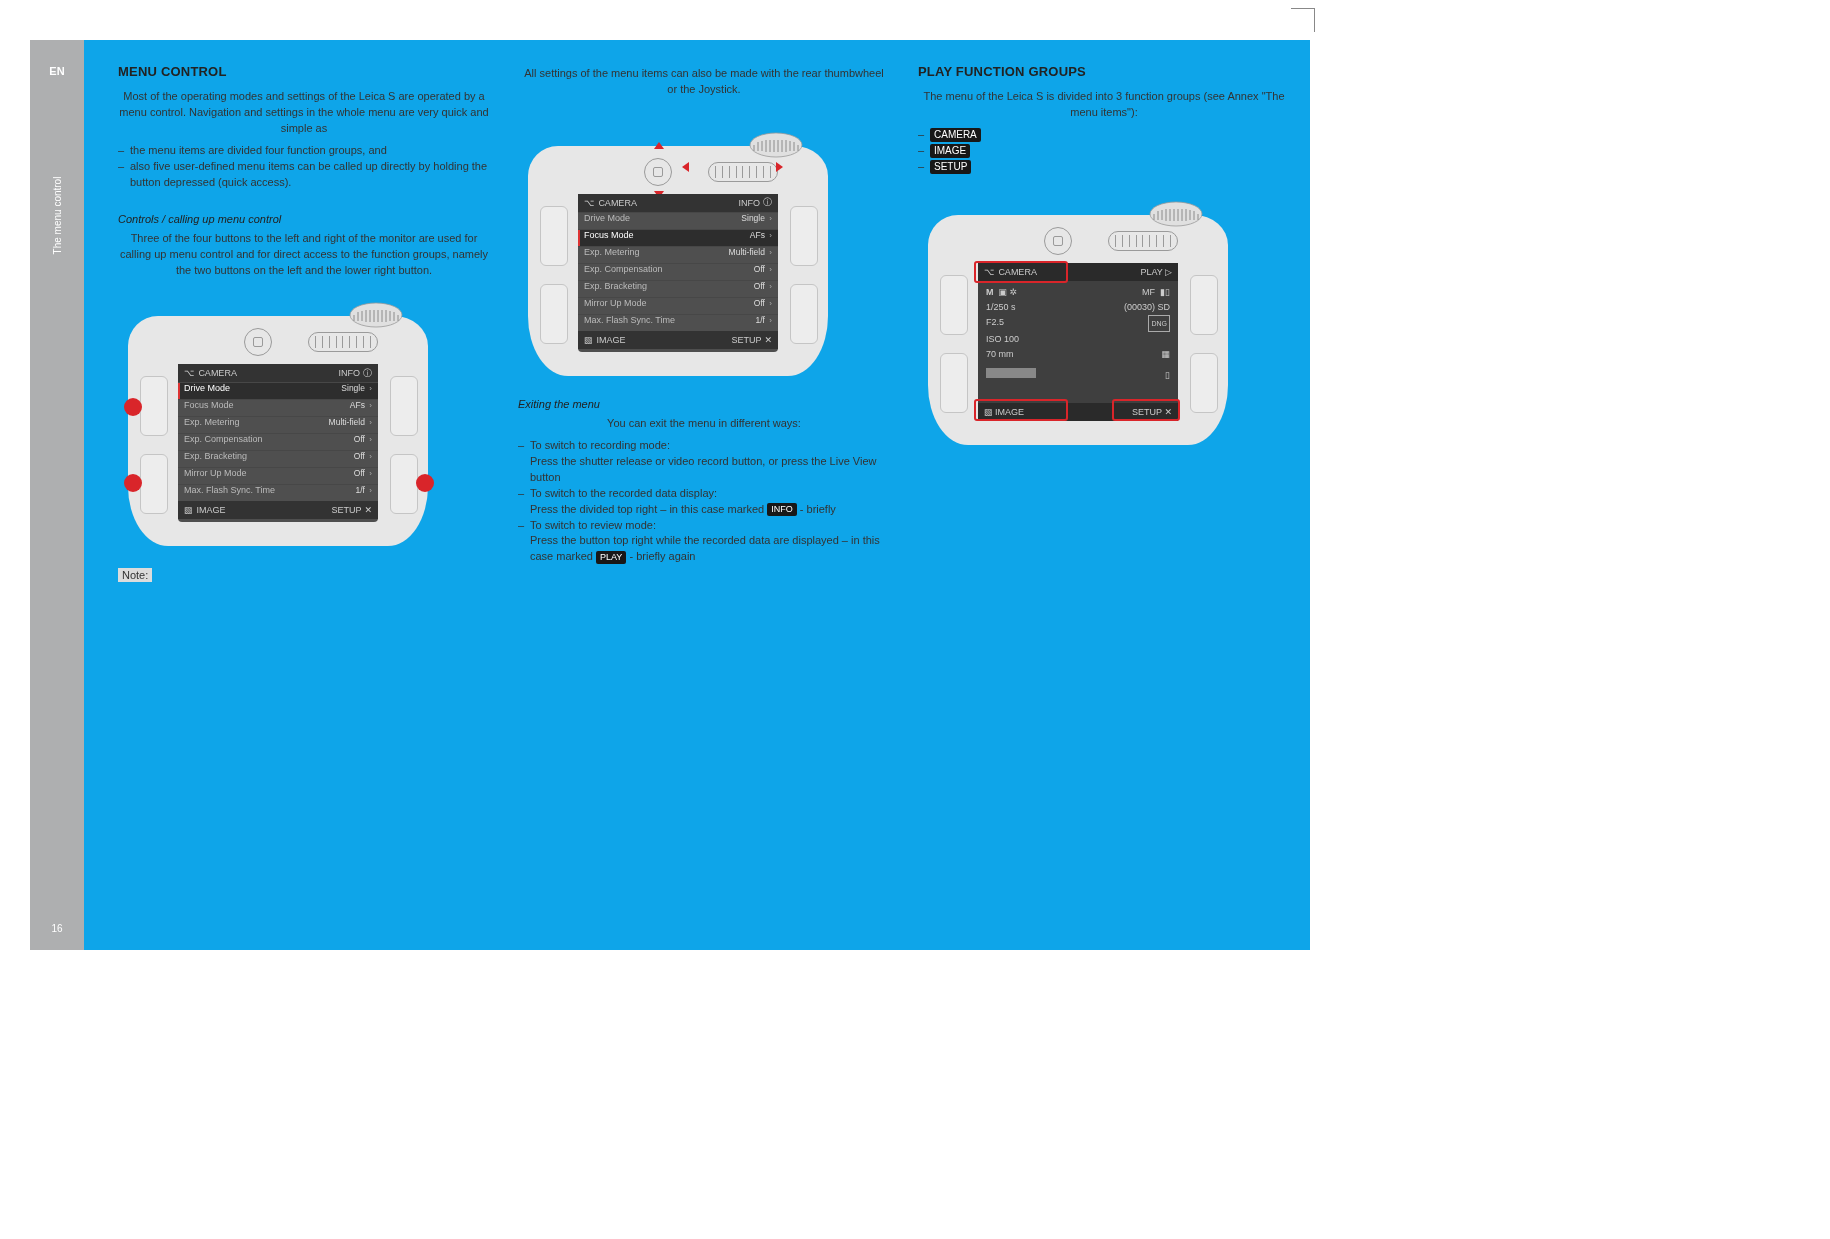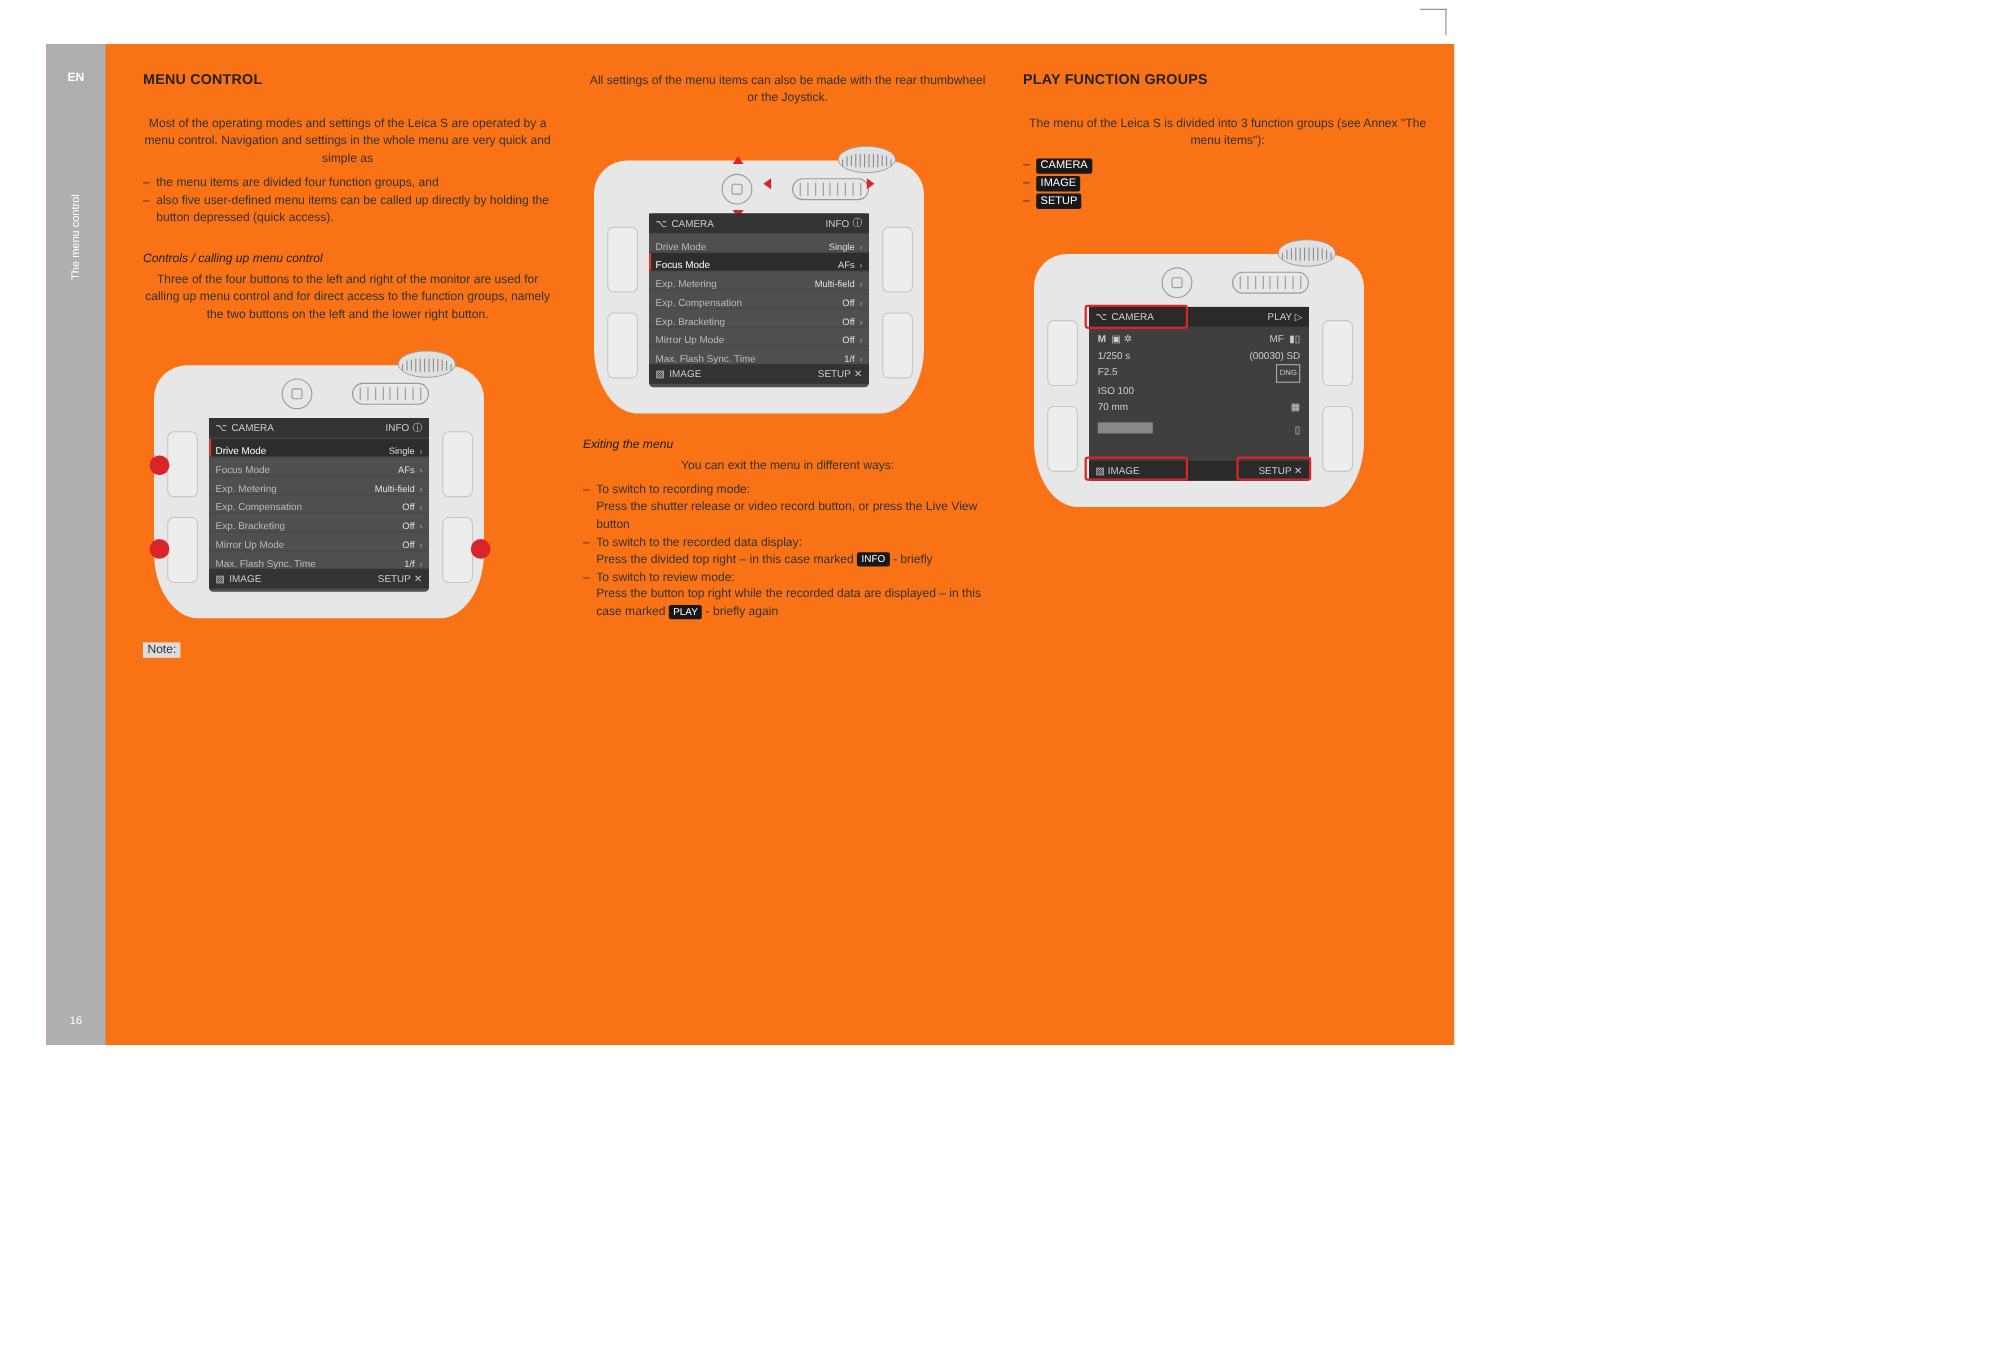--- a/index.html
+++ b/index.html
@@ -1,25 +1,25 @@
 <!DOCTYPE html>
 <html><head>
 <meta charset="utf-8">
 <style>
   * { margin: 0; padding: 0; box-sizing: border-box; }
   body { background: #fff; font-family: Arial, Helvetica, sans-serif; font-size: 12px; color: #333; width: 1830px; height: 1239px; position: relative; }
   .crop-marks { position: absolute; top: 8px; right: 515px; width: 24px; height: 24px; border-top: 1px solid #888; border-right: 1px solid #888; }
-  .page { position: absolute; left: 42px; top: 40px; width: 1280px; height: 910px; background: #f97316; }
+  .page { position: absolute; left: 30px; top: 40px; width: 1280px; height: 910px; background: #0ea5e9; }
   .sidebar { position: absolute; left: 0; top: 0; width: 54px; height: 910px; background: #aeafb0; }
   .sidebar-en { position: absolute; top: 25px; left: 50%; transform: translateX(-50%); color: #fff; font-weight: bold; font-size: 11px; }
   .sidebar-label { position: absolute; top: 170px; left: 50%; transform: translateX(-50%) rotate(-90deg); transform-origin: center; color: #fff; font-size: 10px; white-space: nowrap; }
   .sidebar-pagenum { position: absolute; bottom: 16px; left: 50%; transform: translateX(-50%); color: #fff; font-size: 10px; }
   .content { position: absolute; left: 88px; top: 24px; right: 20px; bottom: 20px; display: flex; gap: 28px; }
   .col { flex: 1; }
-  h1.section { font-size: 13px; font-weight: bold; color: #222; margin-bottom: 26px; letter-spacing: 0.2px; }
+  h1.section { font-size: 13px; font-weight: bold; color: #222; margin-bottom: 10px; letter-spacing: 0.2px; }
   .body-text { font-size: 11px; line-height: 1.45; color: #333; margin-bottom: 6px; text-align: center; }
   .sub-hd { font-size: 11px; font-style: italic; font-weight: normal; color: #222; margin-top: 22px; margin-bottom: 6px; }
   ul.dash { list-style: none; margin-bottom: 6px; }
   ul.dash li { font-size: 11px; line-height: 1.45; padding-left: 12px; position: relative; }
   ul.dash li::before { content: "–"; position: absolute; left: 0; }
   .note-label { background: #dcdcdc; font-size: 11px; padding: 1px 4px; display: inline-block; margin-top: 22px; }
   .group-pill { background: #181818; color: #fff; font-size: 10px; padding: 0 4px; border-radius: 2px; display: inline-block; line-height: 14px; }
   .inline-pill { background: #181818; color: #fff; font-size: 9px; padding: 0 4px; border-radius: 2px; display: inline-block; line-height: 13px; vertical-align: middle; }
 
   
@@ -31,21 +31,21 @@
   .lv-btn { position: absolute; left: 126px; top: 42px; width: 28px; height: 28px; border: 1.5px solid #9a9a9a; border-radius: 50%; display: flex; align-items: center; justify-content: center; }
   .lv-inner { width: 10px; height: 10px; border: 1.2px solid #9a9a9a; border-radius: 2px; }
   .thumbwheel { position: absolute; left: 190px; top: 46px; width: 70px; height: 20px; border: 1.5px solid #9a9a9a; border-radius: 10px; display: flex; align-items: center; justify-content: space-evenly; }
   .thumbwheel span { width: 1px; height: 12px; background: #9a9a9a; }
   .monitor-frame { position: absolute; left: 60px; top: 78px; width: 200px; height: 158px; background: #4f4f4f; border-radius: 4px; }
   .mon-header, .mon-footer { height: 18px; background: #333; color: #ccc; font-size: 9px; display: flex; align-items: center; justify-content: space-between; padding: 0 6px; }
   .mon-header .left, .mon-footer .left { display: flex; align-items: center; gap: 4px; }
   .mon-header .right, .mon-footer .right { display: flex; align-items: center; gap: 3px; }
   .cam-icon, .img-icon, .info-icon, .setup-icon { font-size: 9px; }
   .mon-rows { }
-  .mon-row { height: 17px; display: flex; align-items: flex-end; justify-content: space-between; padding: 0 6px; font-size: 9px; color: #bbb; border-top: 1px solid #474747; }
+  .mon-row { height: 17px; display: flex; align-items: flex-start; justify-content: space-between; padding: 0 6px; font-size: 9px; color: #bbb; border-top: 1px solid #474747; }
   .mon-row.selected { background: #2d2d2d; color: #fff; position: relative; }
   .mon-row.selected::before { content: ""; position: absolute; left: 0; top: 0; bottom: 0; width: 2px; background: #d33; }
   .mon-row .v { color: #ddd; font-size: 8.5px; }
   .mon-row .chev { font-size: 8px; margin-left: 2px; color: #aaa; }
   .soft-btn-slot { position: absolute; width: 28px; height: 60px; border: 1.5px solid #c5c5c5; border-radius: 6px; background: #ededed; }
   .soft-btn-slot.l1 { left: 22px; top: 90px; }
   .soft-btn-slot.l2 { left: 22px; top: 168px; }
   .soft-btn-slot.r1 { right: 20px; top: 90px; }
   .soft-btn-slot.r2 { right: 20px; top: 168px; }
   .red-dot { position: absolute; width: 18px; height: 18px; background: #d9252a; border-radius: 50%; }

